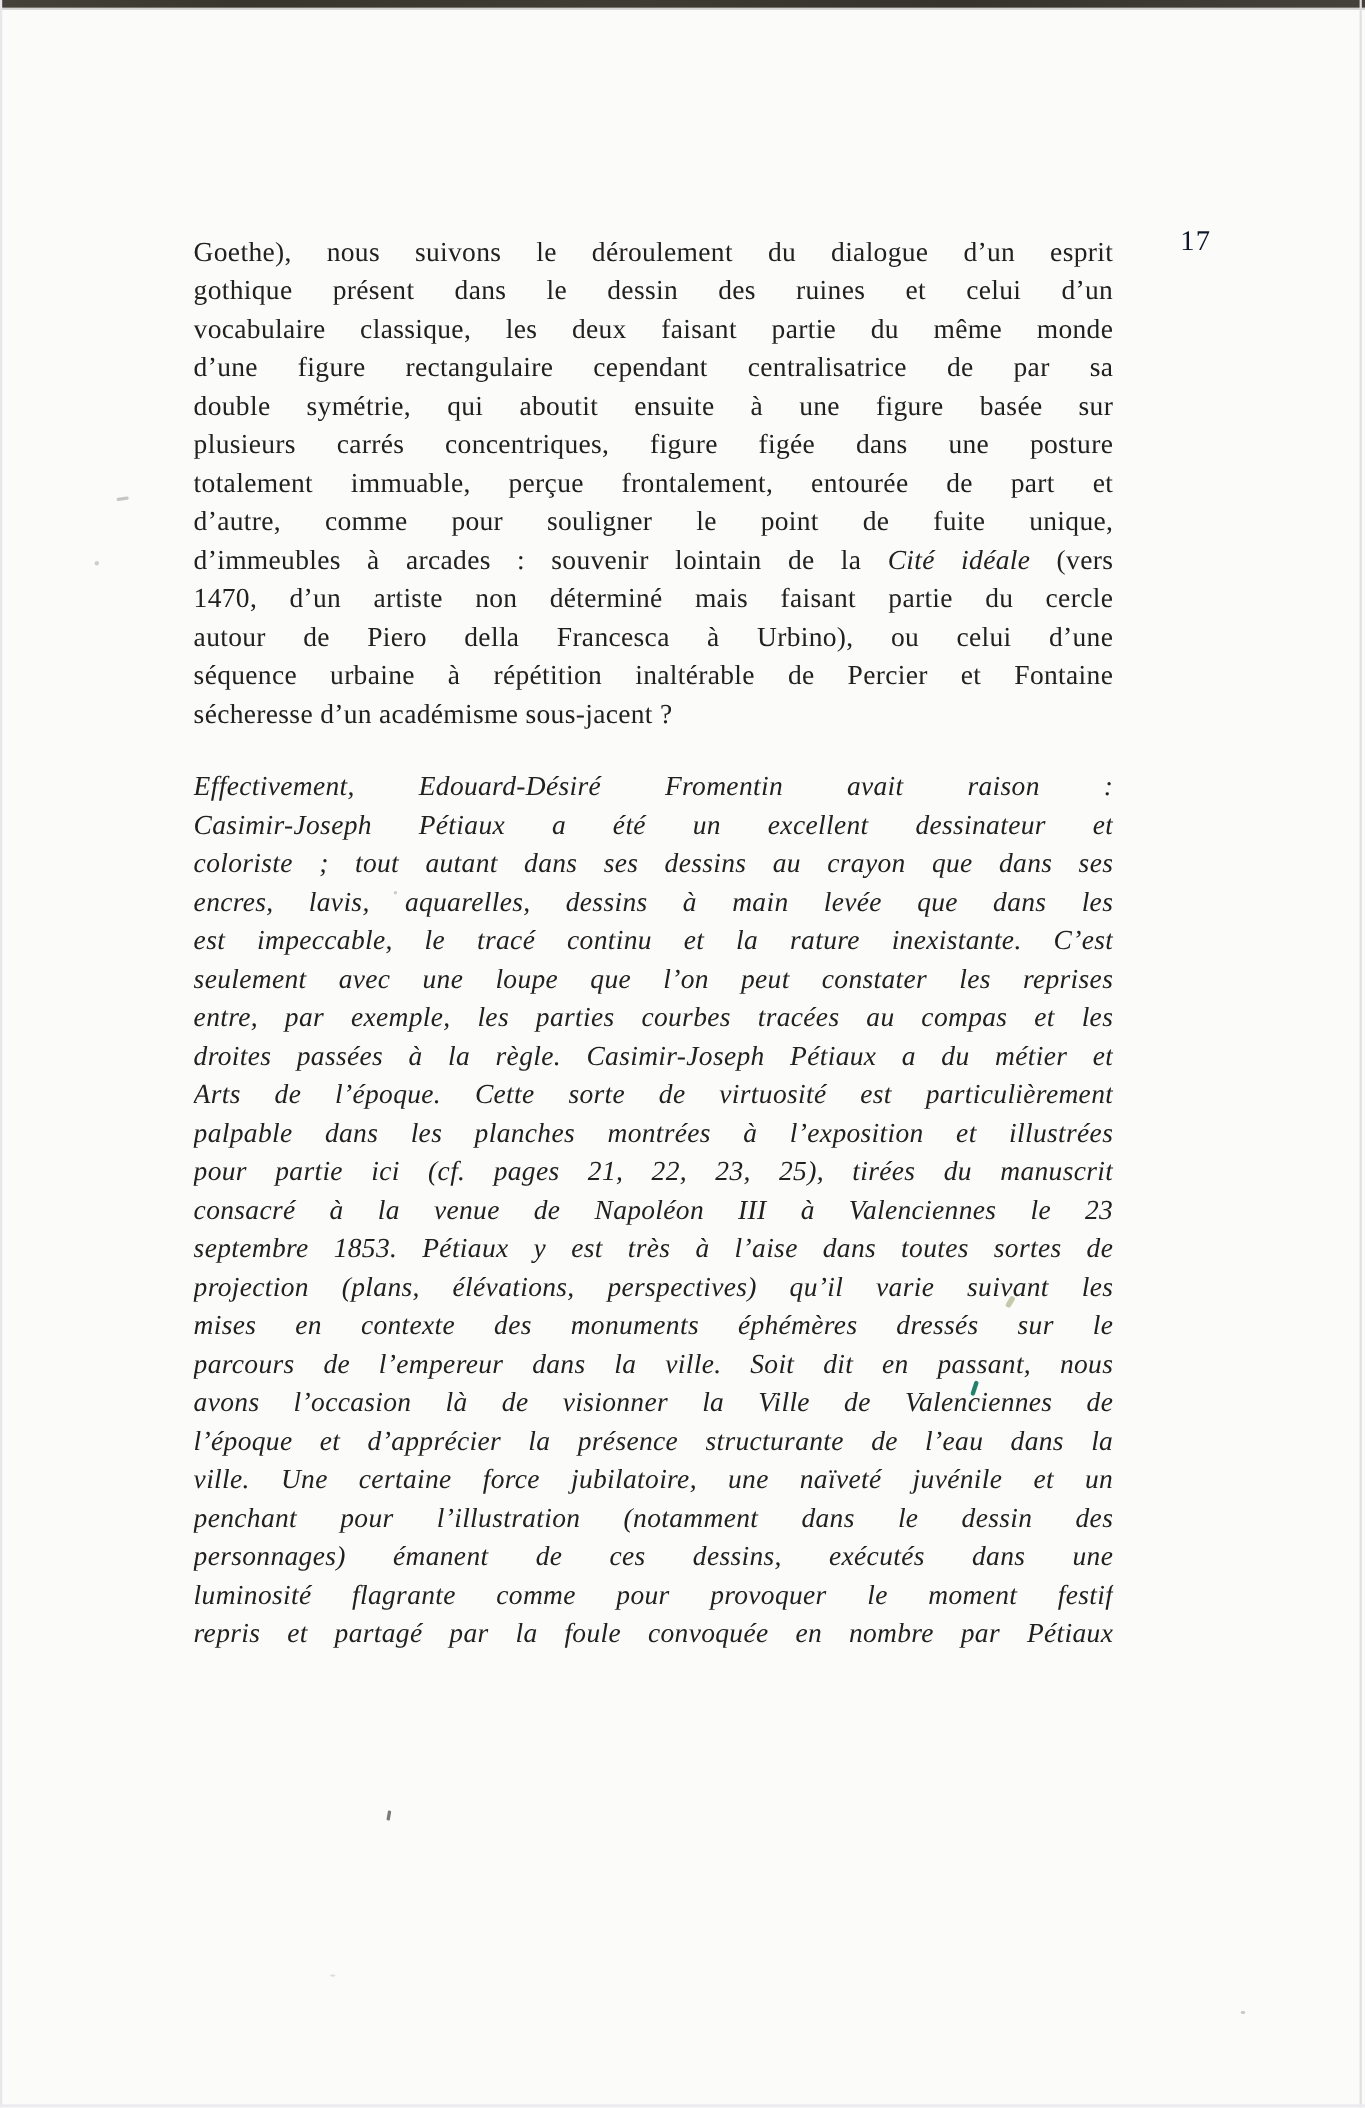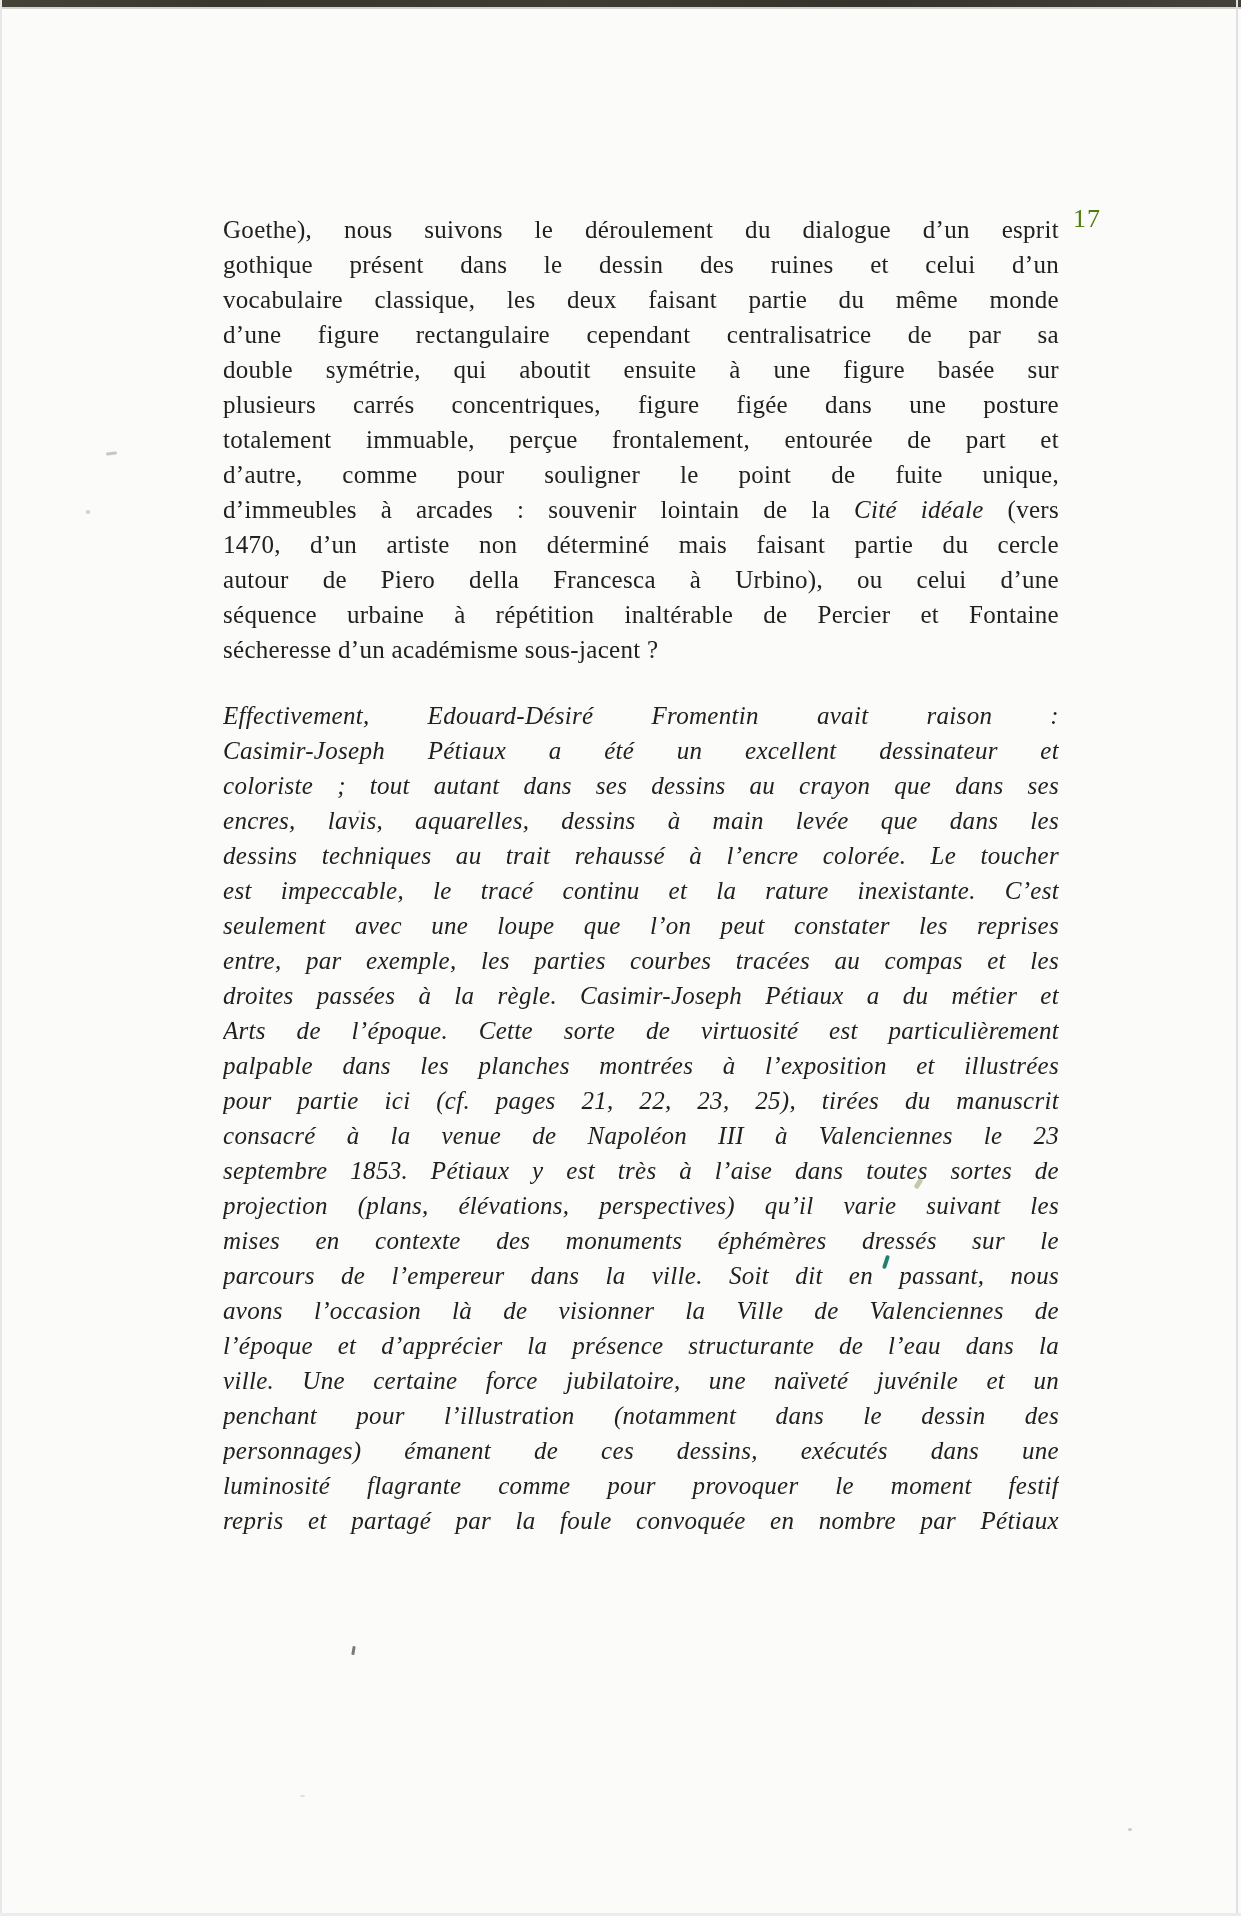--- a/index.html
+++ b/index.html
@@ -22,31 +22,30 @@
     position: absolute; left: 0; top: 7px;
     width: 1241px; height: 2px;
     background: rgba(120,118,110,0.30);
   }
   .edge-left   { position: absolute; left: 0; top: 0; width: 2px; height: 1916px; background: #e7e7ea; }
   .edge-right  { position: absolute; left: 1236px; top: 0; width: 2px; height: 1916px; background: #e0e0e4; }
   .edge-bottom { position: absolute; left: 0; top: 1913px; width: 1241px; height: 3px; background: #ececef; }
 
   .page-number {
     position: absolute; left: 1073px; top: 204px;
-    font-size: 26px; color: #4d7c0f;
+    font-size: 26px; color: #0f172a;
     letter-spacing: 1px;
   }
 
   .text-block {
     position: absolute; left: 176px; top: 212px;
     width: 836px;
     font-size: 25px; line-height: 35px;
     letter-spacing: 0.3px;
     color: #222120;
-    margin-left: 47px;
   }
   .paragraph + .paragraph { margin-top: 31px; font-style: italic; }
   .line {
     height: 35px; overflow: hidden;
     text-align: justify;
     text-align-last: justify;
     text-justify: inter-word;
   }
   .line.last { text-align-last: left; }
   .line i { }
@@ -88,21 +87,20 @@
         <div class="line">1470, d’un artiste non déterminé mais faisant partie du cercle</div>
         <div class="line">autour de Piero della Francesca à Urbino), ou celui d’une</div>
         <div class="line">séquence urbaine à répétition inaltérable de Percier et Fontaine</div>
         <div class="line last">sécheresse d’un académisme sous-jacent ?</div>
       </div>
       <div class="paragraph">
         <div class="line">Effectivement, Edouard-Désiré Fromentin avait raison :</div>
         <div class="line">Casimir-Joseph Pétiaux a été un excellent dessinateur et</div>
         <div class="line">coloriste ; tout autant dans ses dessins au crayon que dans ses</div>
         <div class="line">encres, lavis, aquarelles, dessins à main levée que dans les</div>
-        <div class="line">dessins techniques au trait rehaussé à l’encre colorée. Le toucher</div>
         <div class="line">est impeccable, le tracé continu et la rature inexistante. C’est</div>
         <div class="line">seulement avec une loupe que l’on peut constater les reprises</div>
         <div class="line">entre, par exemple, les parties courbes tracées au compas et les</div>
         <div class="line">droites passées à la règle. Casimir-Joseph Pétiaux a du métier et</div>
         <div class="line">Arts de l’époque. Cette sorte de virtuosité est particulièrement</div>
         <div class="line">palpable dans les planches montrées à l’exposition et illustrées</div>
         <div class="line">pour partie ici (cf. pages 21, 22, 23, 25), tirées du manuscrit</div>
         <div class="line">consacré à la venue de Napoléon III à Valenciennes le 23</div>
         <div class="line">septembre 1853. Pétiaux y est très à l’aise dans toutes sortes de</div>
         <div class="line">projection (plans, élévations, perspectives) qu’il varie suivant les</div>

